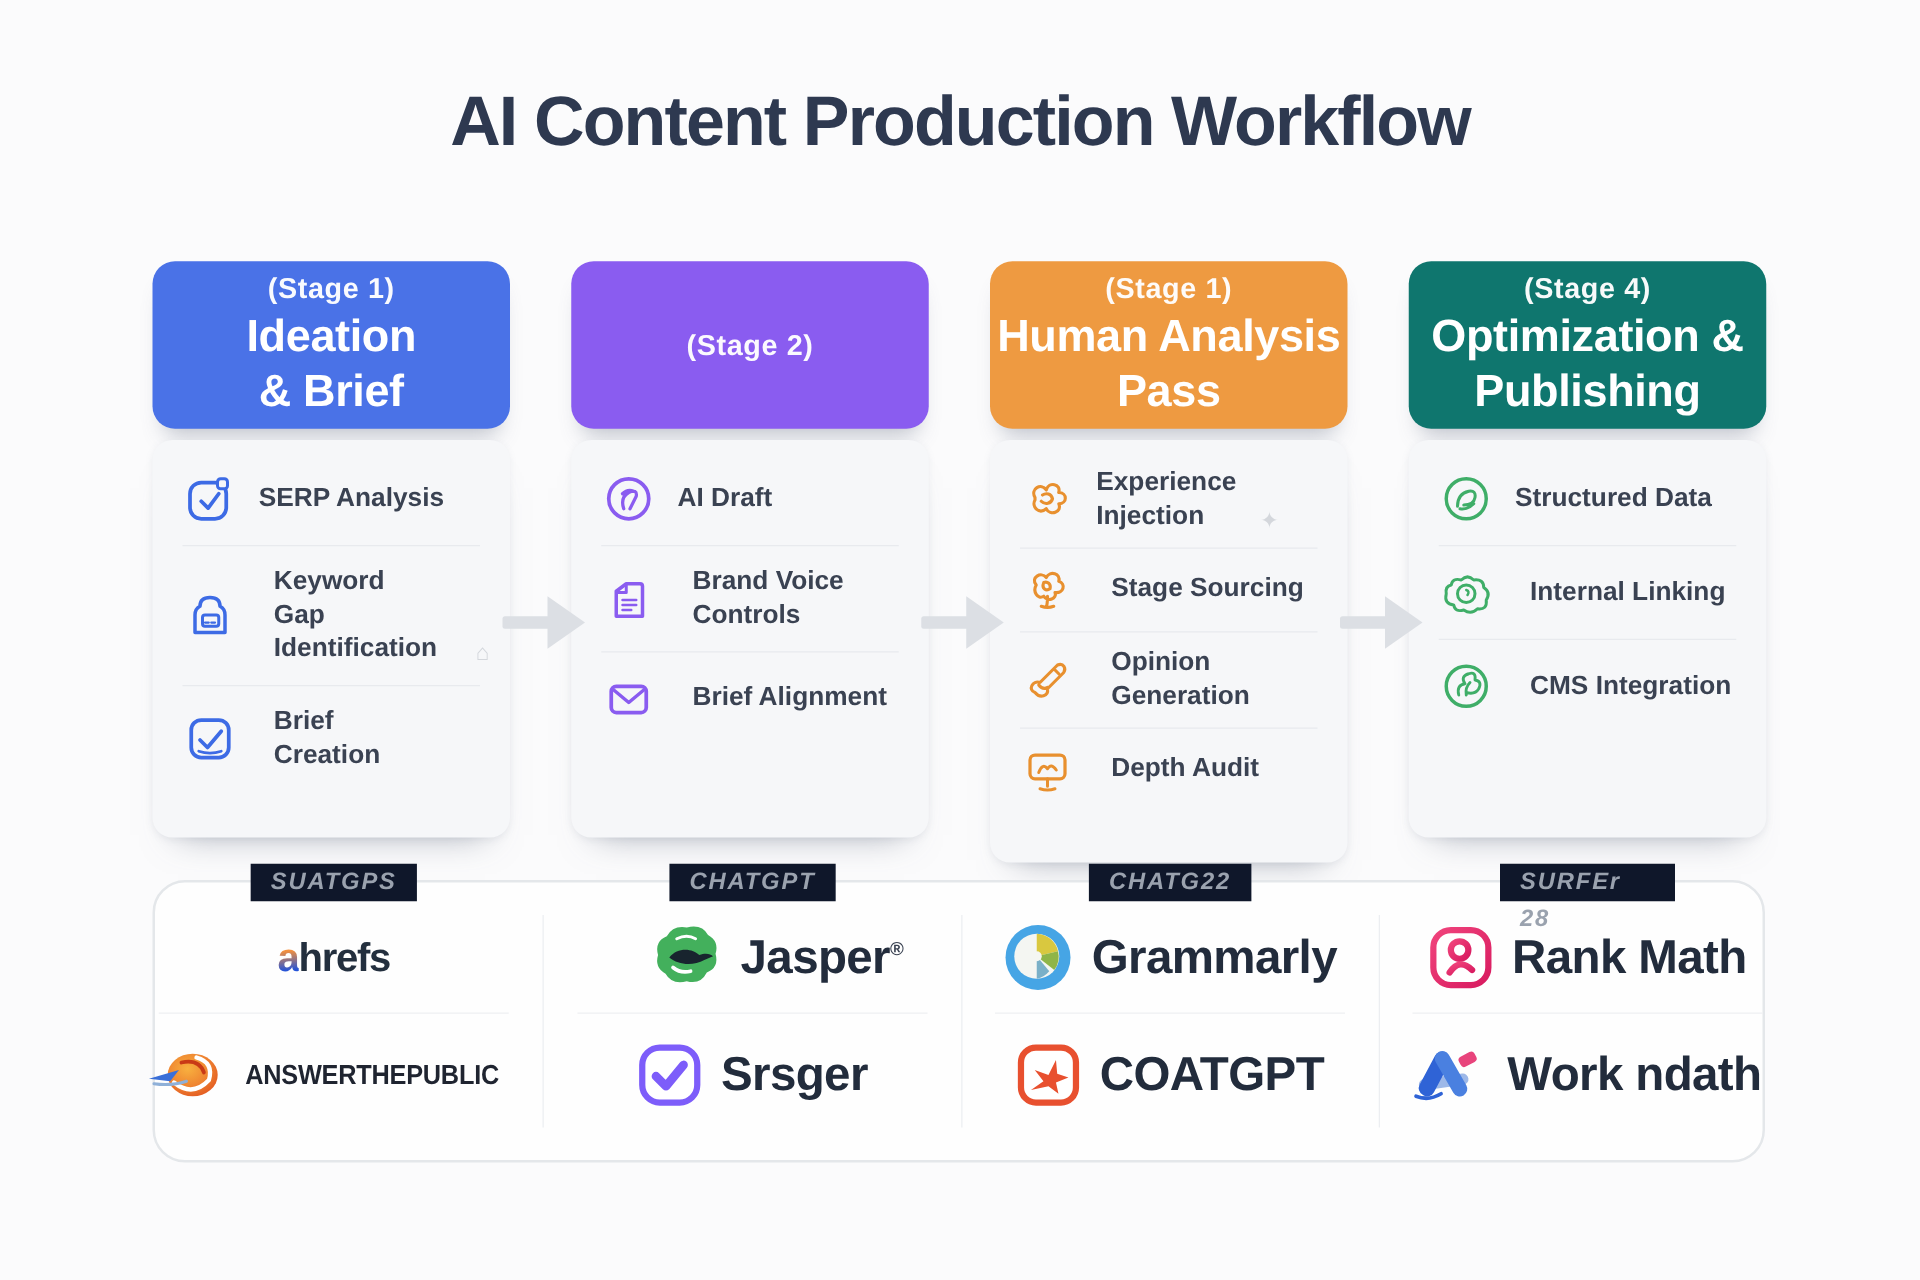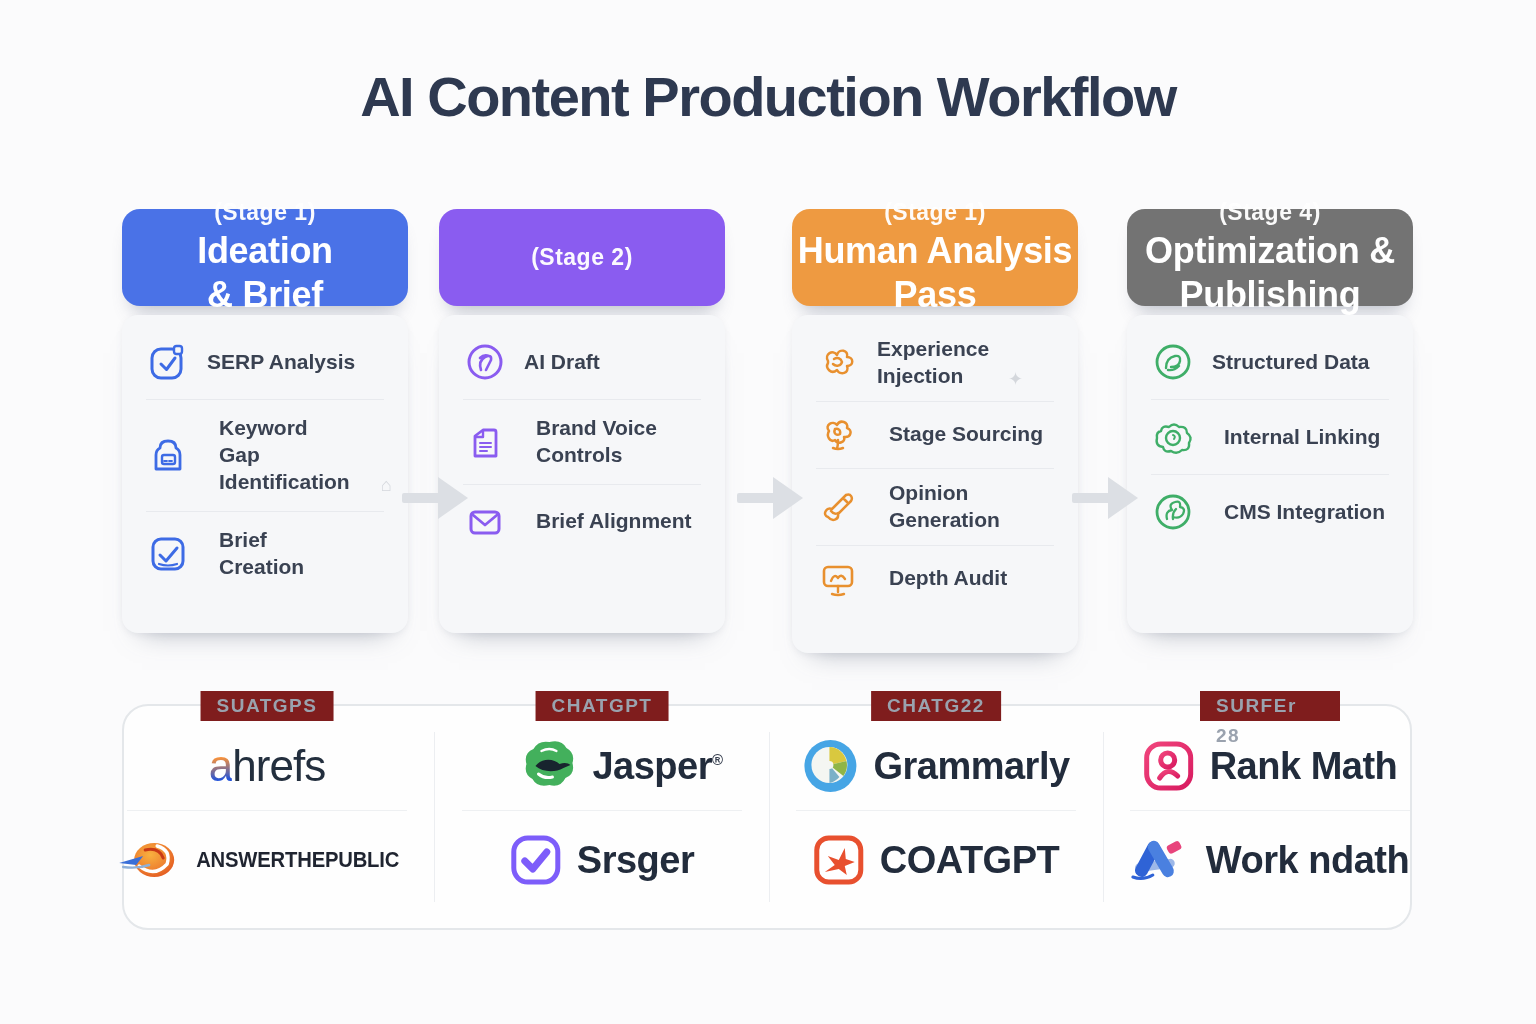--- a/index.html
+++ b/index.html
@@ -8,31 +8,31 @@
     background:#fbfbfc;
     font-family:"Liberation Sans","DejaVu Sans",sans-serif;
     color:#333d4f;
   }
   .page-title{
     position:absolute;left:0;right:0;top:64px;text-align:center;
     font-size:56px;font-weight:800;letter-spacing:-1.5px;color:#2e3950;
   }
   
   .stage-col{position:absolute;top:209px;width:286px;}
-  .stage-col.c0{left:122px;} .stage-col.c1{left:439px;}
+  .stage-col.c0{left:122px;} .stage-col.c1{left:457px;}
   .stage-col.c2{left:792px;} .stage-col.c3{left:1127px;}
   .stage-header{
-    height:97px;border-radius:18px;color:#fff;text-align:center;
+    height:134px;border-radius:18px;color:#fff;text-align:center;
     display:flex;flex-direction:column;justify-content:center;align-items:center;
     box-shadow:0 14px 18px -10px rgba(104,114,136,.45);
   }
   .c0 .stage-header{background:#4a72e7;}
   .c1 .stage-header{background:#8a5cf0;}
   .c2 .stage-header{background:#ee9a41;}
-  .c3 .stage-header{background:#737373;}
+  .c3 .stage-header{background:#0f766e;}
   .stage-tag{font-size:23px;font-weight:600;opacity:.97;letter-spacing:.5px;}
   .stage-name{font-size:36px;font-weight:800;line-height:1.22;white-space:pre-line;margin-top:3px;letter-spacing:-.3px;}
   .stage-card{
     margin-top:9px;background:#f6f7f9;border-radius:16px;
     box-shadow:0 18px 26px -20px rgba(100,110,130,.55),0 2px 6px rgba(120,130,150,.10);
     padding:10px 24px;box-sizing:border-box;
   }
   .c0 .stage-card,.c1 .stage-card,.c3 .stage-card{height:318px;}
   .c2 .stage-card{height:338px;}
   .item{display:flex;align-items:center;gap:17px;padding:15px 0;}
@@ -46,34 +46,34 @@
   .flow-arrow.a0{left:402px;} .flow-arrow.a1{left:737px;} .flow-arrow.a2{left:1072px;}
   .flow-arrow::before{content:"";position:absolute;left:0;top:16px;width:38px;height:10px;background:#dcdfe4;border-radius:2px;}
   .flow-arrow::after{content:"";position:absolute;left:36px;top:0;border-top:21px solid transparent;border-bottom:21px solid transparent;border-left:30px solid #dcdfe4;}
   
   .tools-panel{
     position:absolute;left:122px;top:704px;width:1290px;height:226px;
     background:#fefefe;border:2px solid #e4e7ea;border-radius:26px;box-sizing:border-box;
   }
   .group-label{
     position:absolute;top:-15px;transform:translateX(-50%);
-    height:30px;line-height:30px;padding:0 16px;background:#7f1d1d;
-    color:#9aa2ae;font-size:19px;font-weight:700;letter-spacing:1.5px;
+    height:30px;line-height:30px;padding:0 16px;background:#0f172a;
+    color:#9aa2ae;font-size:19px;font-weight:700;letter-spacing:1.5px;font-style:italic;
   }
   .group-label.g0{left:143px;} .group-label.g1{left:478px;}
   .group-label.g2{left:812px;} .group-label.g3{left:1146px;}
   .v-div{position:absolute;top:26px;bottom:26px;width:1px;background:#eceef1;}
   .v-div.d0{left:310px;} .v-div.d1{left:645px;} .v-div.d2{left:979px;}
   .h-div{position:absolute;top:104px;height:1px;background:#eef0f2;width:280px;transform:translateX(-50%);}
   .h-div.h0{left:143px;} .h-div.h1{left:478px;} .h-div.h2{left:812px;} .h-div.h3{left:1146px;}
   .logo{position:absolute;transform:translateX(-50%);display:flex;align-items:center;gap:15px;white-space:nowrap;}
   .logo.r0{top:30px;height:60px;} .logo.r1{top:124px;height:60px;}
   .logo .logo-text{font-size:38px;font-weight:800;color:#222c3c;letter-spacing:-.5px;}
   .logo sup{font-size:15px;font-weight:700;color:#3a4252;}
-  .ahrefs-text{font-size:44px;font-weight:400;color:#232f3e;letter-spacing:-1px;}
+  .ahrefs-text{font-size:32px;font-weight:700;color:#232f3e;letter-spacing:-1px;}
   .ahrefs-a{background:linear-gradient(175deg,#f6913c 35%,#2453d8 78%);
     -webkit-background-clip:text;background-clip:text;color:transparent;}
   .atp-text{font-size:22px;font-weight:800;color:#1f2430;letter-spacing:-.2px;transform:scaleX(.92);transform-origin:left;}
 </style>
 </head>
 <body>
 
 <div class="page-title">AI Content Production Workflow</div>
 
 <div class="stage-col c0">

